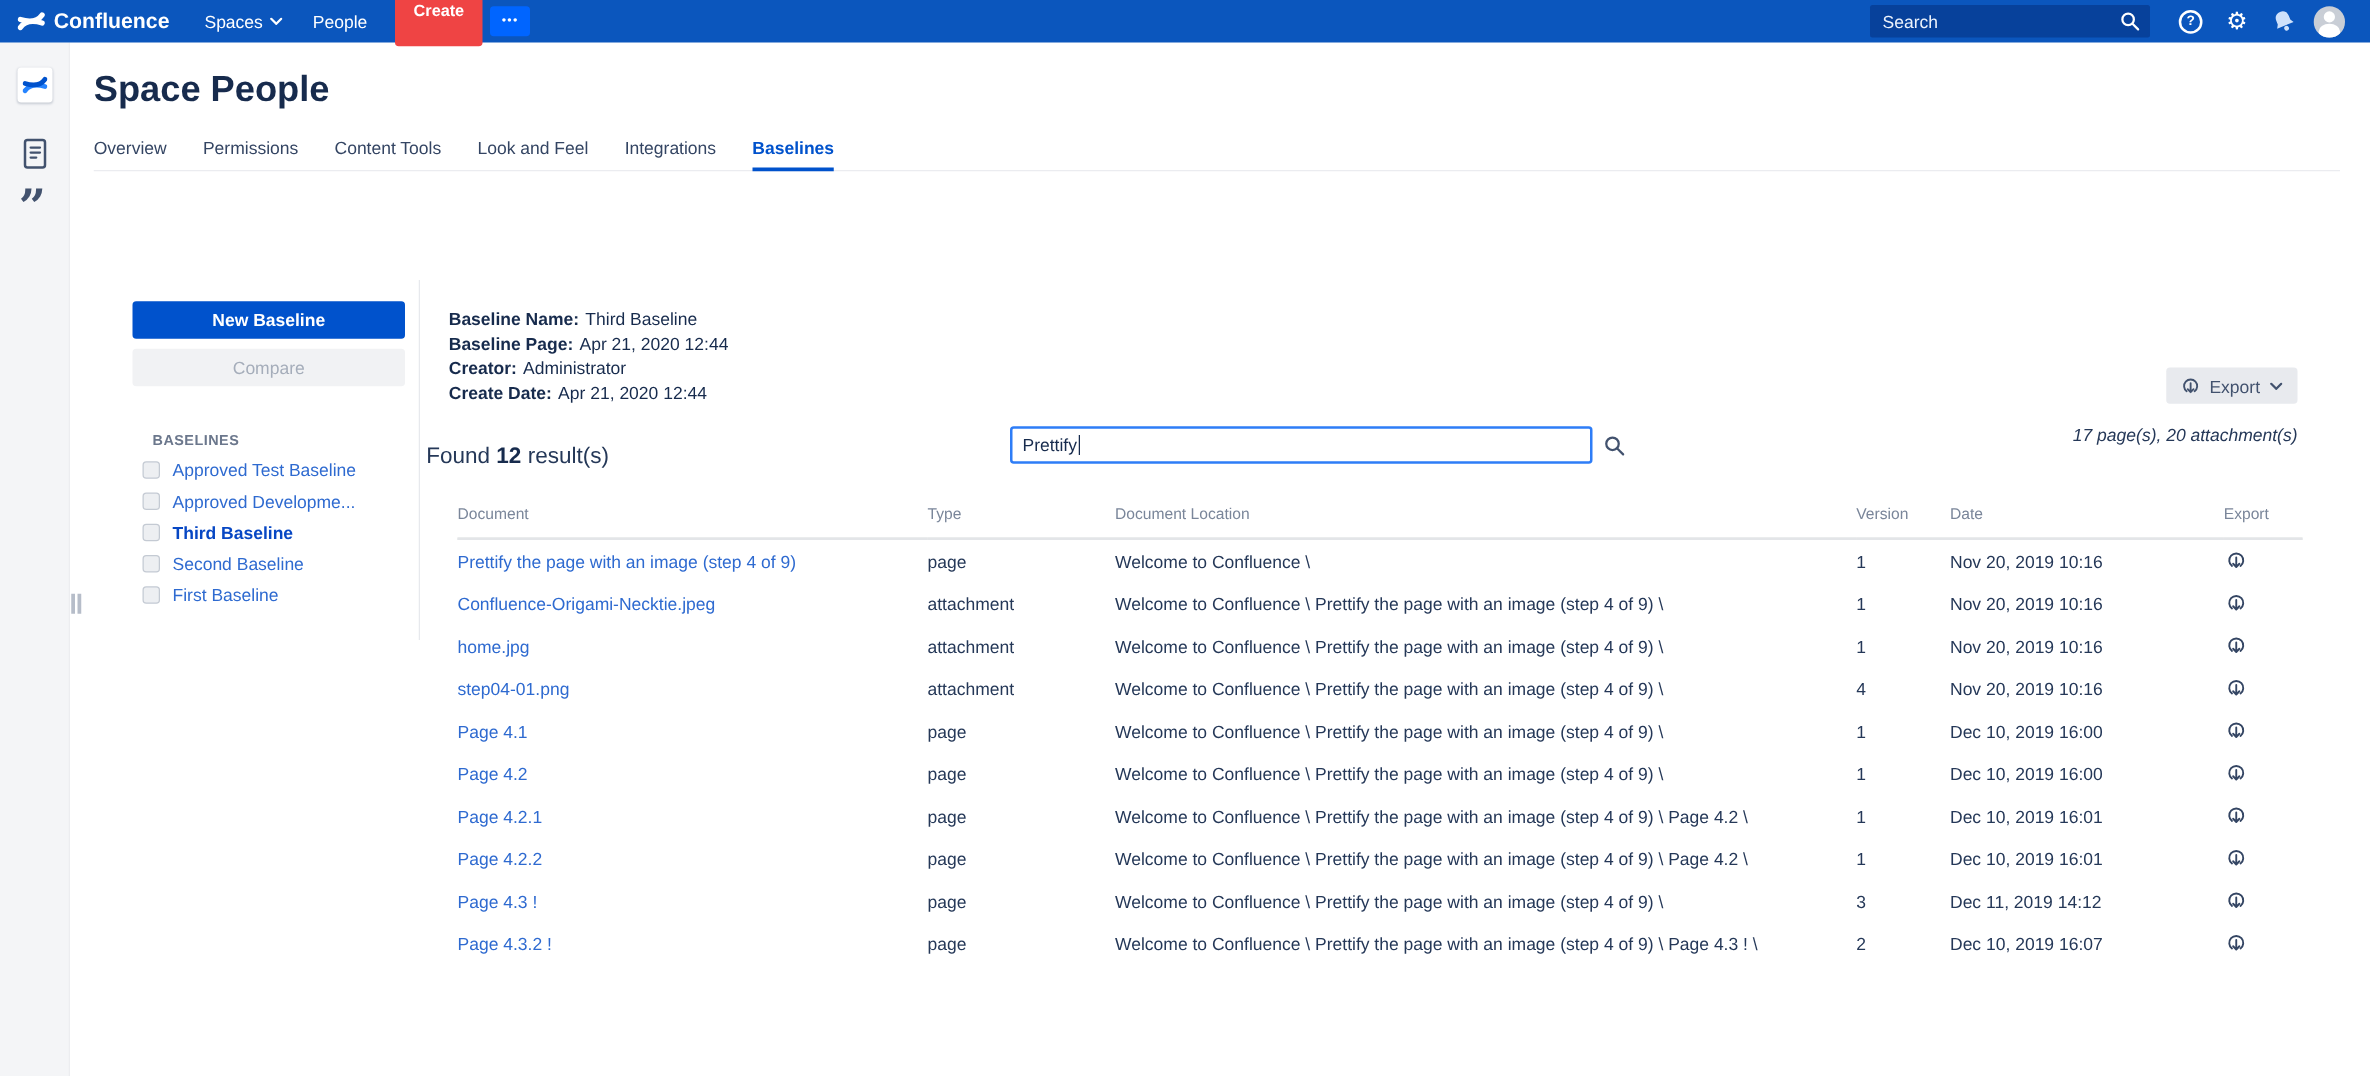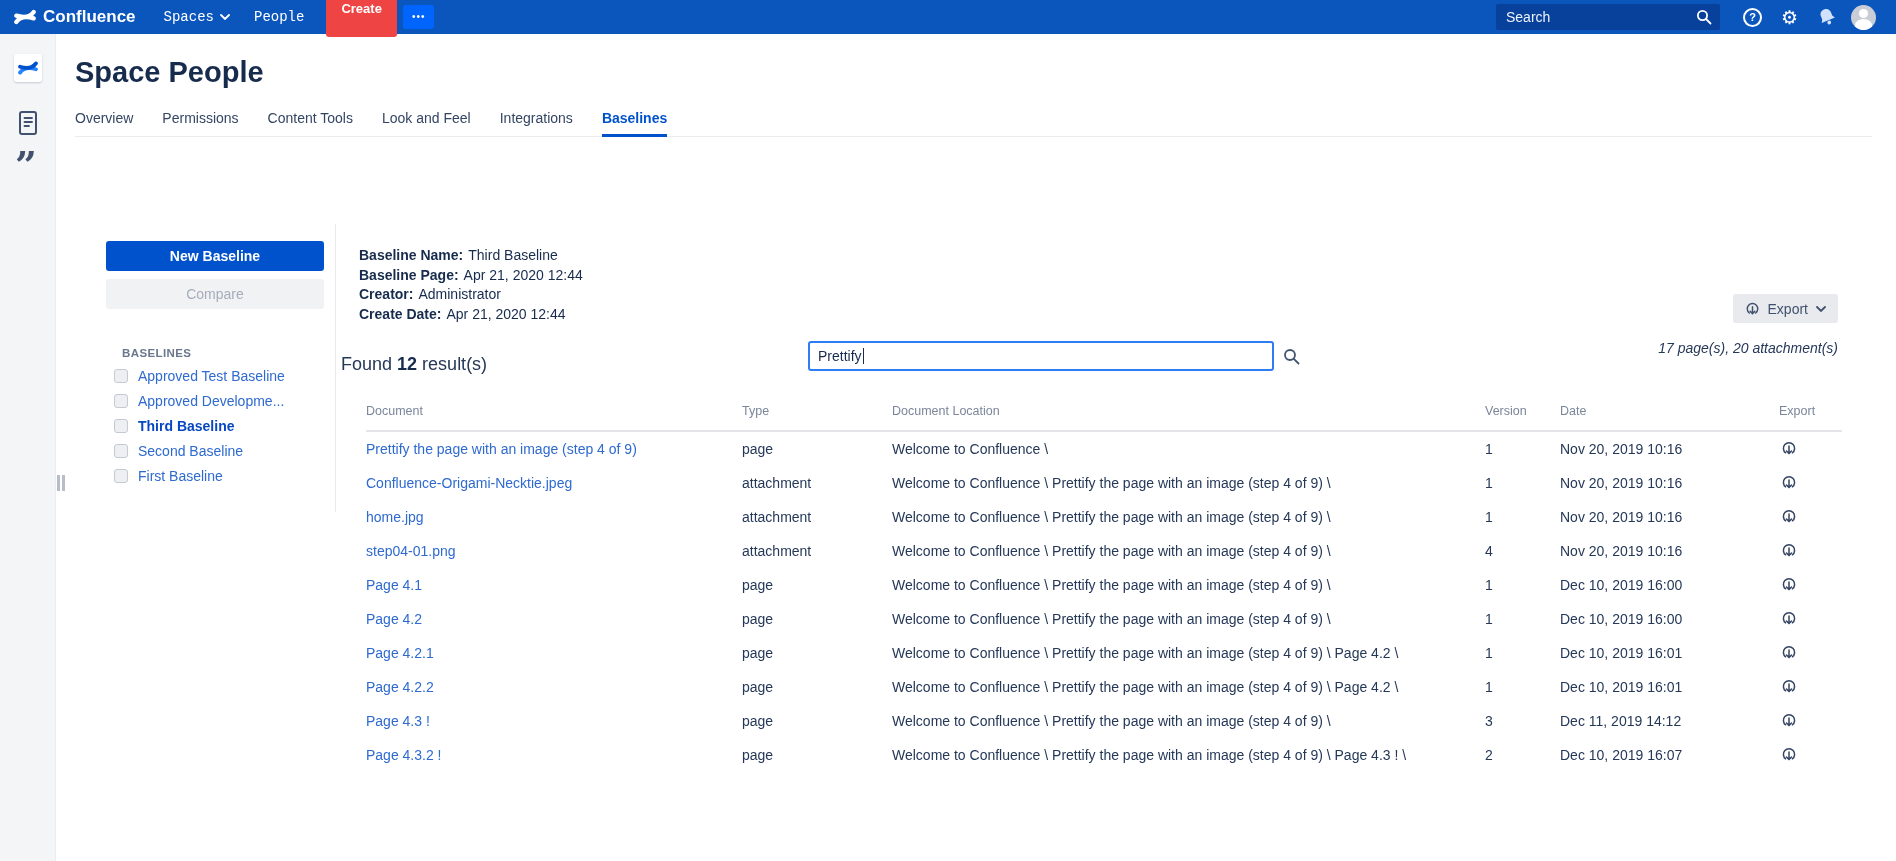--- a/index.html
+++ b/index.html
@@ -8,21 +8,21 @@
     width:1896px; height:861px; position:relative; overflow:hidden;
     background:#ffffff; color:#172B4D;
     font-family:"Liberation Sans", sans-serif;
   }
   a { text-decoration:none; cursor:pointer; }
 
   
   .topnav { position:absolute; top:0; left:0; right:0; height:34px; background:#0B56BD;
     display:flex; align-items:center; padding:0 14px; z-index:10; }
   .brand { display:flex; align-items:center; gap:7px; color:#fff; font-size:17px; font-weight:bold; margin-right:16px; }
-  .nav-item { color:#fff; font-size:14px; padding:0 12px; display:flex; align-items:center; gap:6px; cursor:pointer; height:34px;font-family:Liberation Mono, monospace; }
+  .nav-item { color:#fff; font-size:14px; padding:0 12px; display:flex; align-items:center; gap:6px; cursor:pointer; height:34px; }
   .btn-create { background:#ef4444; color:#fff; font-weight:bold; font-size:13px; height:40px; line-height:24px;
     padding:0 15px; border-radius:3px; margin-left:10px; cursor:pointer; }
   .btn-more { background:#0065FF; color:#fff; font-size:10px; height:24px; line-height:24px; letter-spacing:1px;
     padding:0 9px; border-radius:3px; margin-left:6px; cursor:pointer; }
   .nav-right { margin-left:auto; display:flex; align-items:center; }
   .nav-search { position:relative; width:244px; margin-right:14px;padding-left:20px; }
   .nav-search input { width:100%; height:26px; background:#07419B; border:none; border-radius:2px;
     color:#fff; font-size:14px; padding:0 30px 0 10px; outline:none; font-family:"Liberation Sans",sans-serif; }
   .nav-search input::placeholder { color:#EDF3FC; opacity:1; }
   .nav-search .mag { position:absolute; right:8px; top:5px; }

